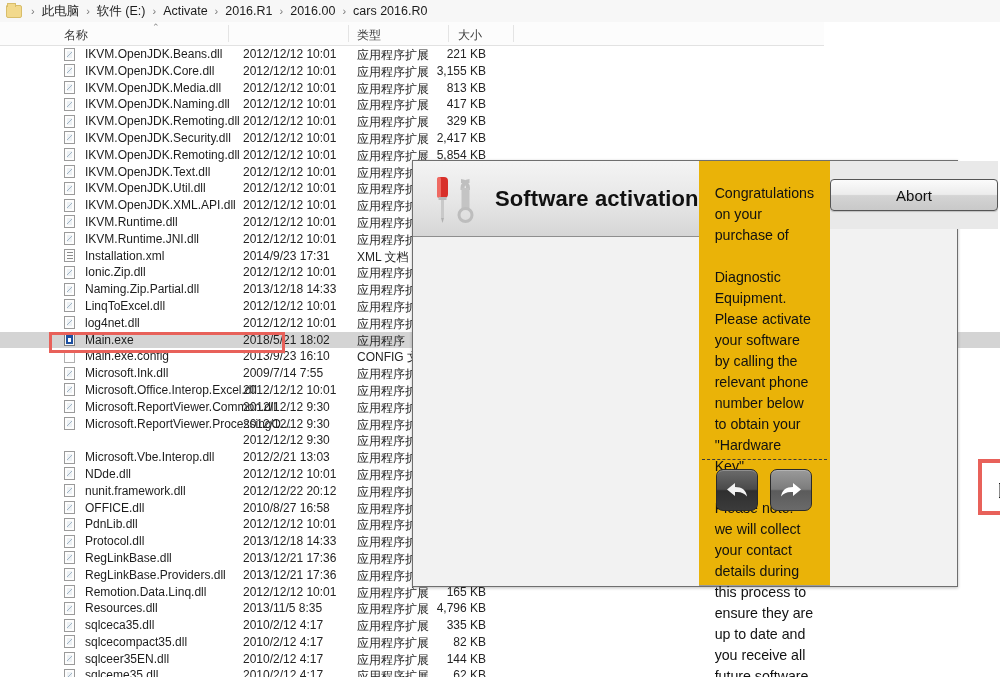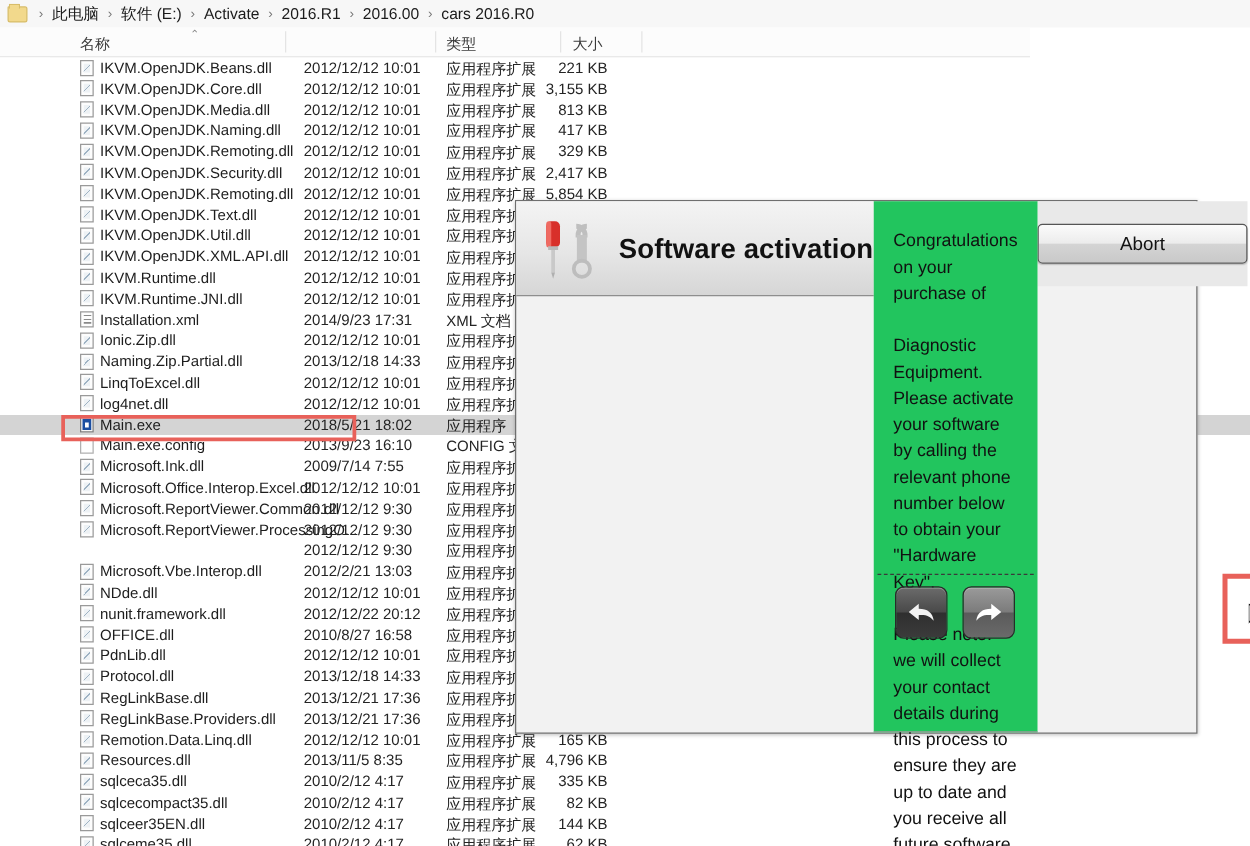--- a/index.html
+++ b/index.html
@@ -48,21 +48,21 @@
     position: absolute; top: 46px; left: 0; width: 1000px; height: 631px;
     background: #fff; overflow: hidden;
   }
   .row {
     position: relative; height: 16.8px; width: 1000px;
     font-size: 12px; color: #1d1d1d; white-space: nowrap;
   }
   .row.selected { background: #d4d4d4; }
   .row .name {
     position: absolute; left: 64px; top: 1px;
-    display: flex; align-items: center; gap: 5px;
+    display: flex; align-items: center; gap: 10px;
   }
   .row .date { position: absolute; left: 243px; top: 1px; color: #242424; }
   .row .type { position: absolute; left: 357px; top: 1px; color: #242424; }
   .row .size { position: absolute; left: 400px; width: 86px; text-align: right; top: 1px; color: #242424; }
 
   .fi {
     width: 11px; height: 13px; flex: 0 0 auto; position: relative;
     background: #fdfdfd; border: 1px solid #9a9a9a;
   }
   .fi.dll:after {
@@ -108,21 +108,21 @@
   .dlg-header {
     height: 76px; flex: 0 0 auto;
     background: linear-gradient(to bottom, #f4f4f4 0%, #e6e6e6 55%, #d6d6d6 100%);
     border-bottom: 1px solid #8e8e8e;
     display: flex; align-items: center; padding-left: 12px; gap: 14px;
   }
   .tools-icon { width: 56px; height: 56px; flex: 0 0 auto; }
   .dlg-title { font-size: 22px; font-weight: bold; color: #111; letter-spacing: .1px; }
 
   .dlg-body {
-    flex: 1 1 auto; background: #22c55e;
+    flex: 1 1 auto; background: #eab308;
     border-bottom: 1px solid #9a9a9a;
     position: relative; padding: 22px 16px 0 16px;
   }
   .para {
     font-size: 14.2px; color: #111; line-height: 21px; max-width: 512px;
   }
   .para + .para { margin-top: 21px; }
   .blank-slot { display: inline-block; width: 86px; }
 
   .dotted-sep {

